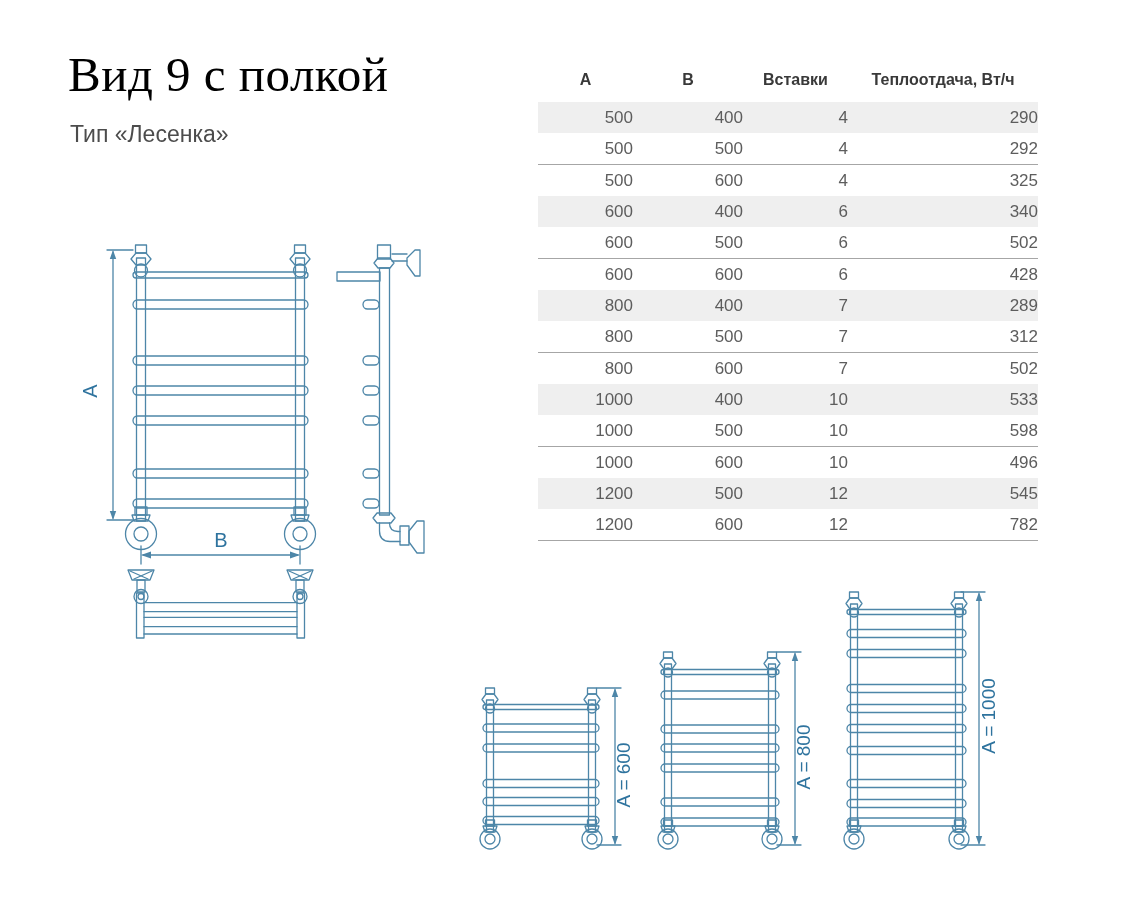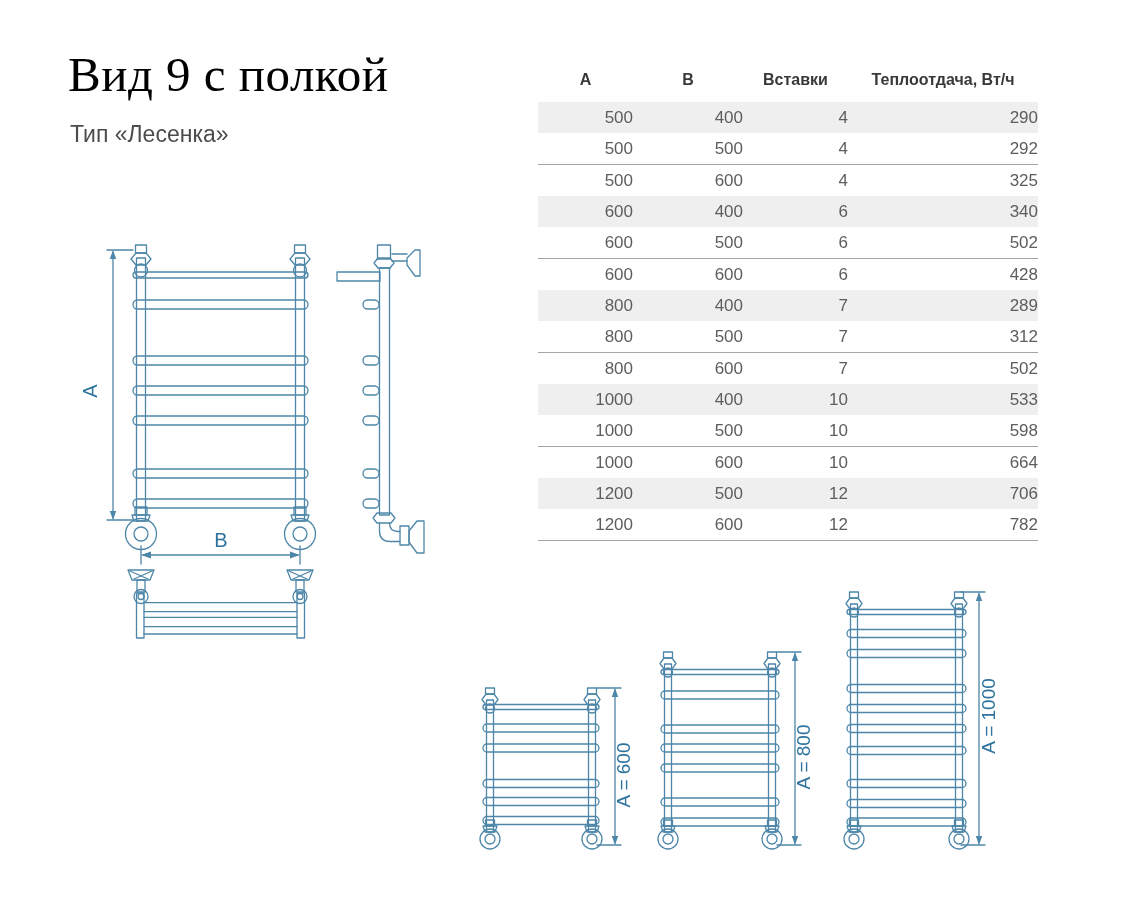--- a/index.html
+++ b/index.html
@@ -119,27 +119,27 @@
       <tr class="sep">
         <td>1000</td>
         <td>500</td>
         <td>10</td>
         <td>598</td>
       </tr>
       <tr>
         <td>1000</td>
         <td>600</td>
         <td>10</td>
-        <td>664</td>
+        <td>496</td>
       </tr>
       <tr class="shaded">
         <td>1200</td>
         <td>500</td>
         <td>12</td>
-        <td>706</td>
+        <td>545</td>
       </tr>
       <tr class="sep">
         <td>1200</td>
         <td>600</td>
         <td>12</td>
         <td>782</td>
       </tr>
     </tbody>
 </table>
 

